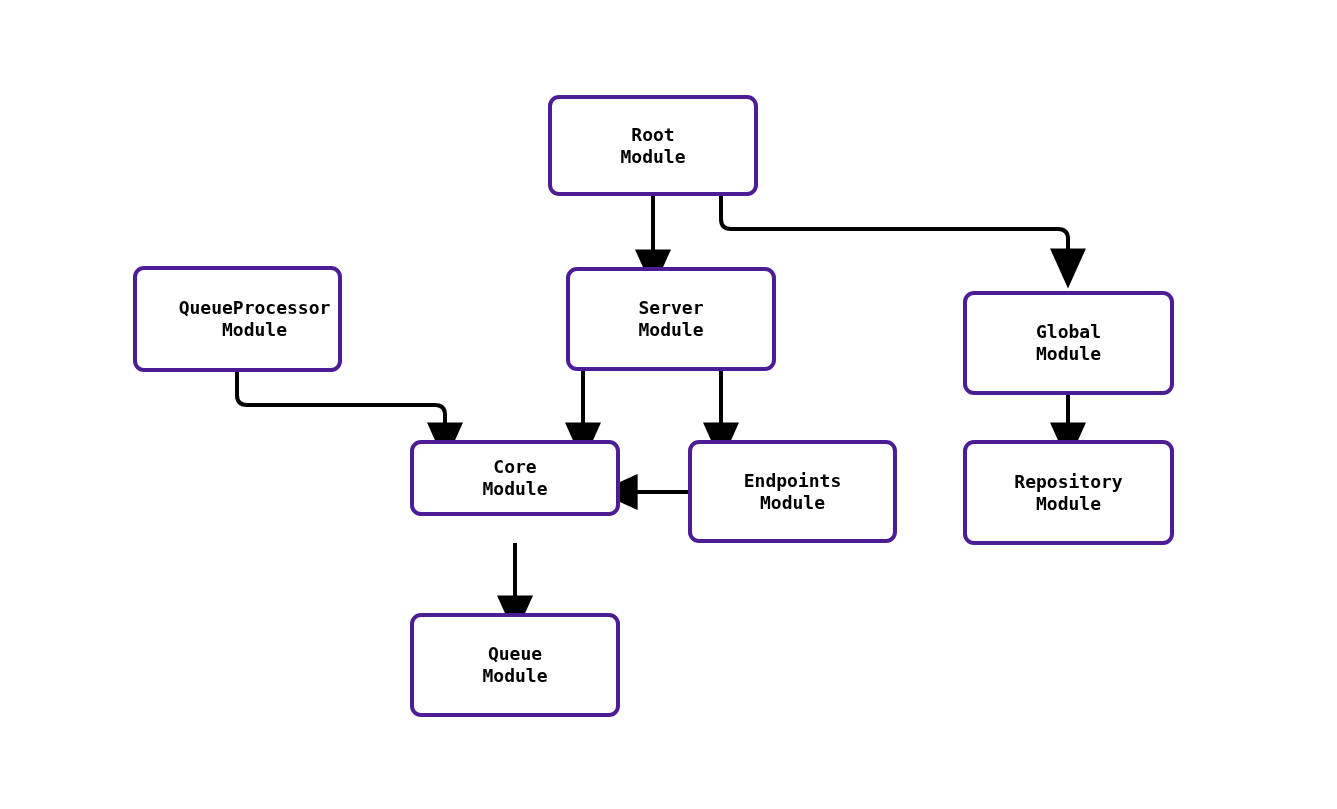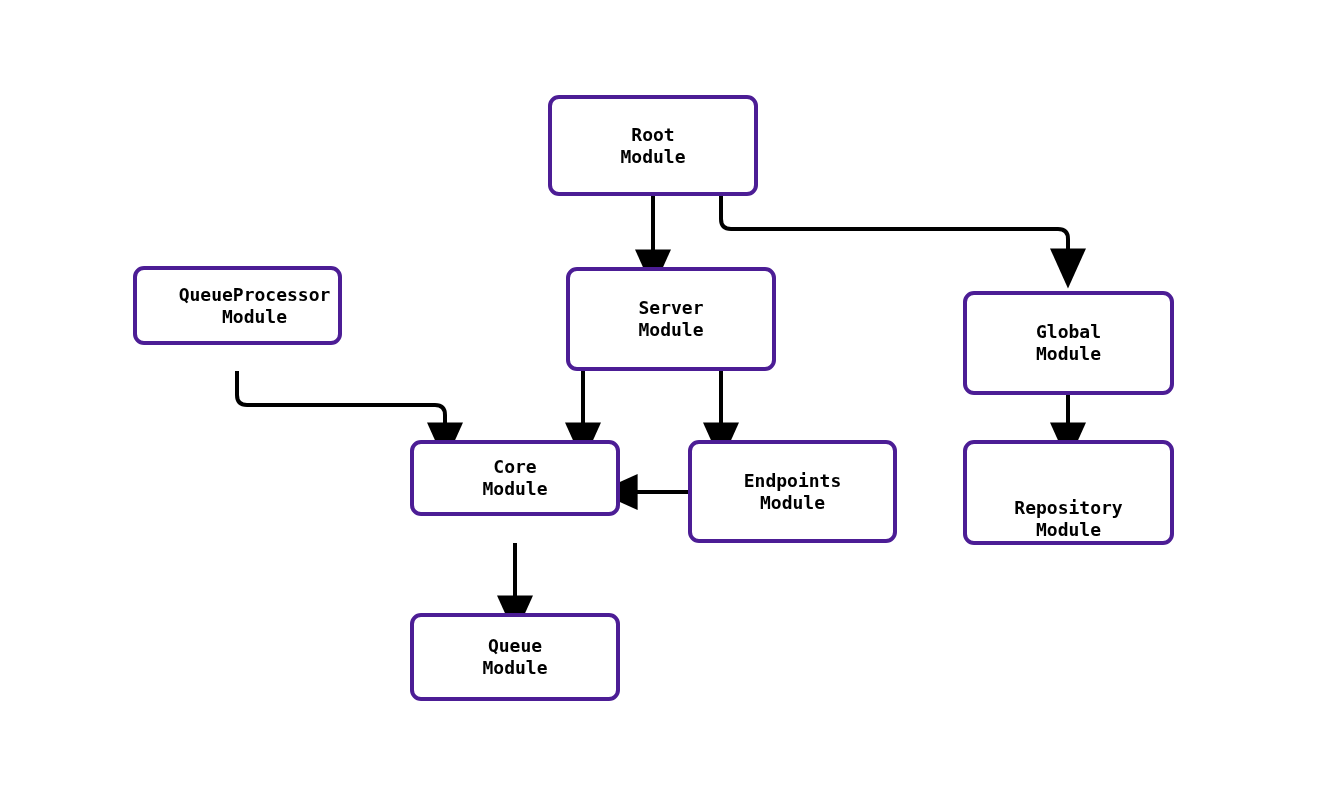--- a/index.html
+++ b/index.html
@@ -92,21 +92,21 @@
     <g>
       <path d="M 515 543 L 515 597" fill="none" stroke="#000000" stroke-width="4" marker-end="url(#arrow-down)"></path>
     </g>
   </svg>
 
   <div class="node" style="left:548px; top:95px; width:210px; height:101px;">
     <div class="node-label">Root
 Module</div>
   </div>
 
-  <div class="node" style="left:133px; top:266px; width:209px; height:79px;padding-left:34px;">
+  <div class="node" style="left:133px; top:266px; width:209px; height:106px;padding-left:34px;">
     <div class="node-label">QueueProcessor
 Module</div>
   </div>
 
   <div class="node" style="left:548px; top:267px; width:210px; height:104px;margin-left:18px;">
     <div class="node-label">Server
 Module</div>
   </div>
 
   <div class="node" style="left:963px; top:266px; width:211px; height:104px;margin-top:25px;">
@@ -117,23 +117,23 @@
   <div class="node" style="left:410px; top:440px; width:210px; height:76px;">
     <div class="node-label">Core
 Module</div>
   </div>
 
   <div class="node" style="left:688px; top:440px; width:209px; height:103px;">
     <div class="node-label">Endpoints
 Module</div>
   </div>
 
-  <div class="node" style="left:963px; top:440px; width:211px; height:105px;justify-content:flex-end;">
+  <div class="node" style="left:963px; top:440px; width:211px; height:105px;">
     <div class="node-label">Repository
 Module</div>
   </div>
 
-  <div class="node" style="left:410px; top:613px; width:210px; height:88px;">
+  <div class="node" style="left:410px; top:613px; width:210px; height:104px;">
     <div class="node-label">Queue
 Module</div>
   </div>
 
 </div>
 
 </body></html>

